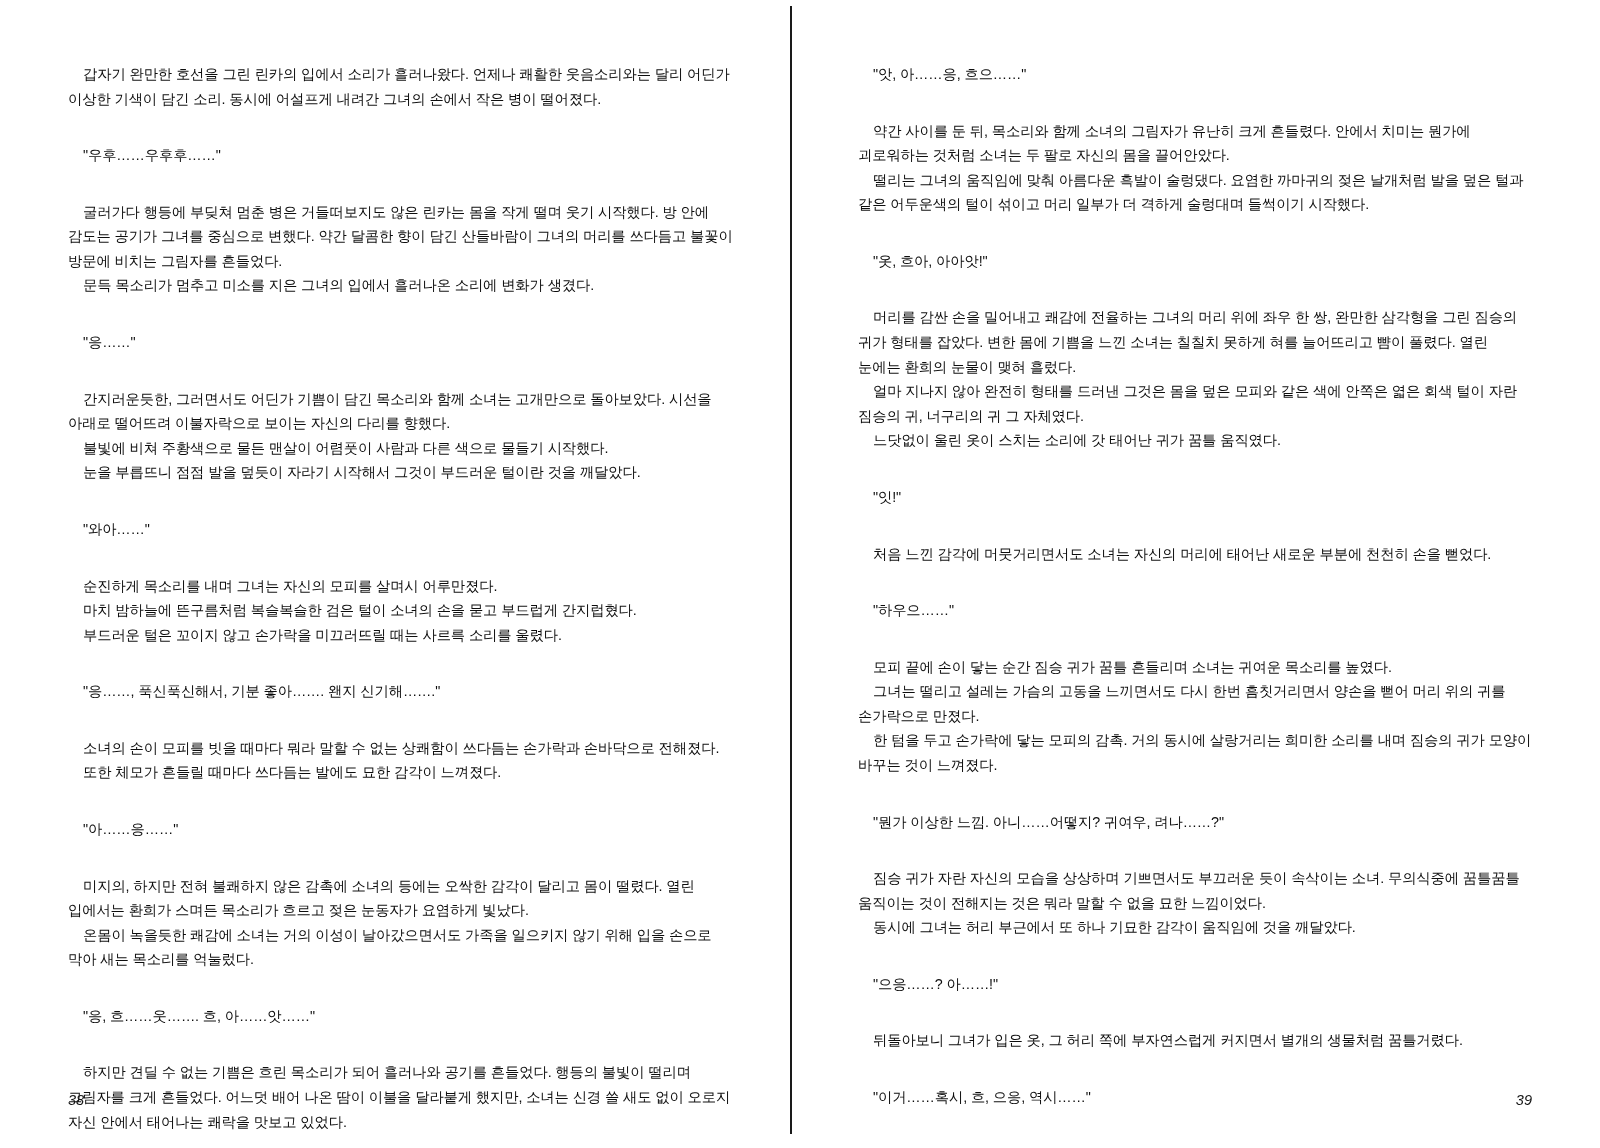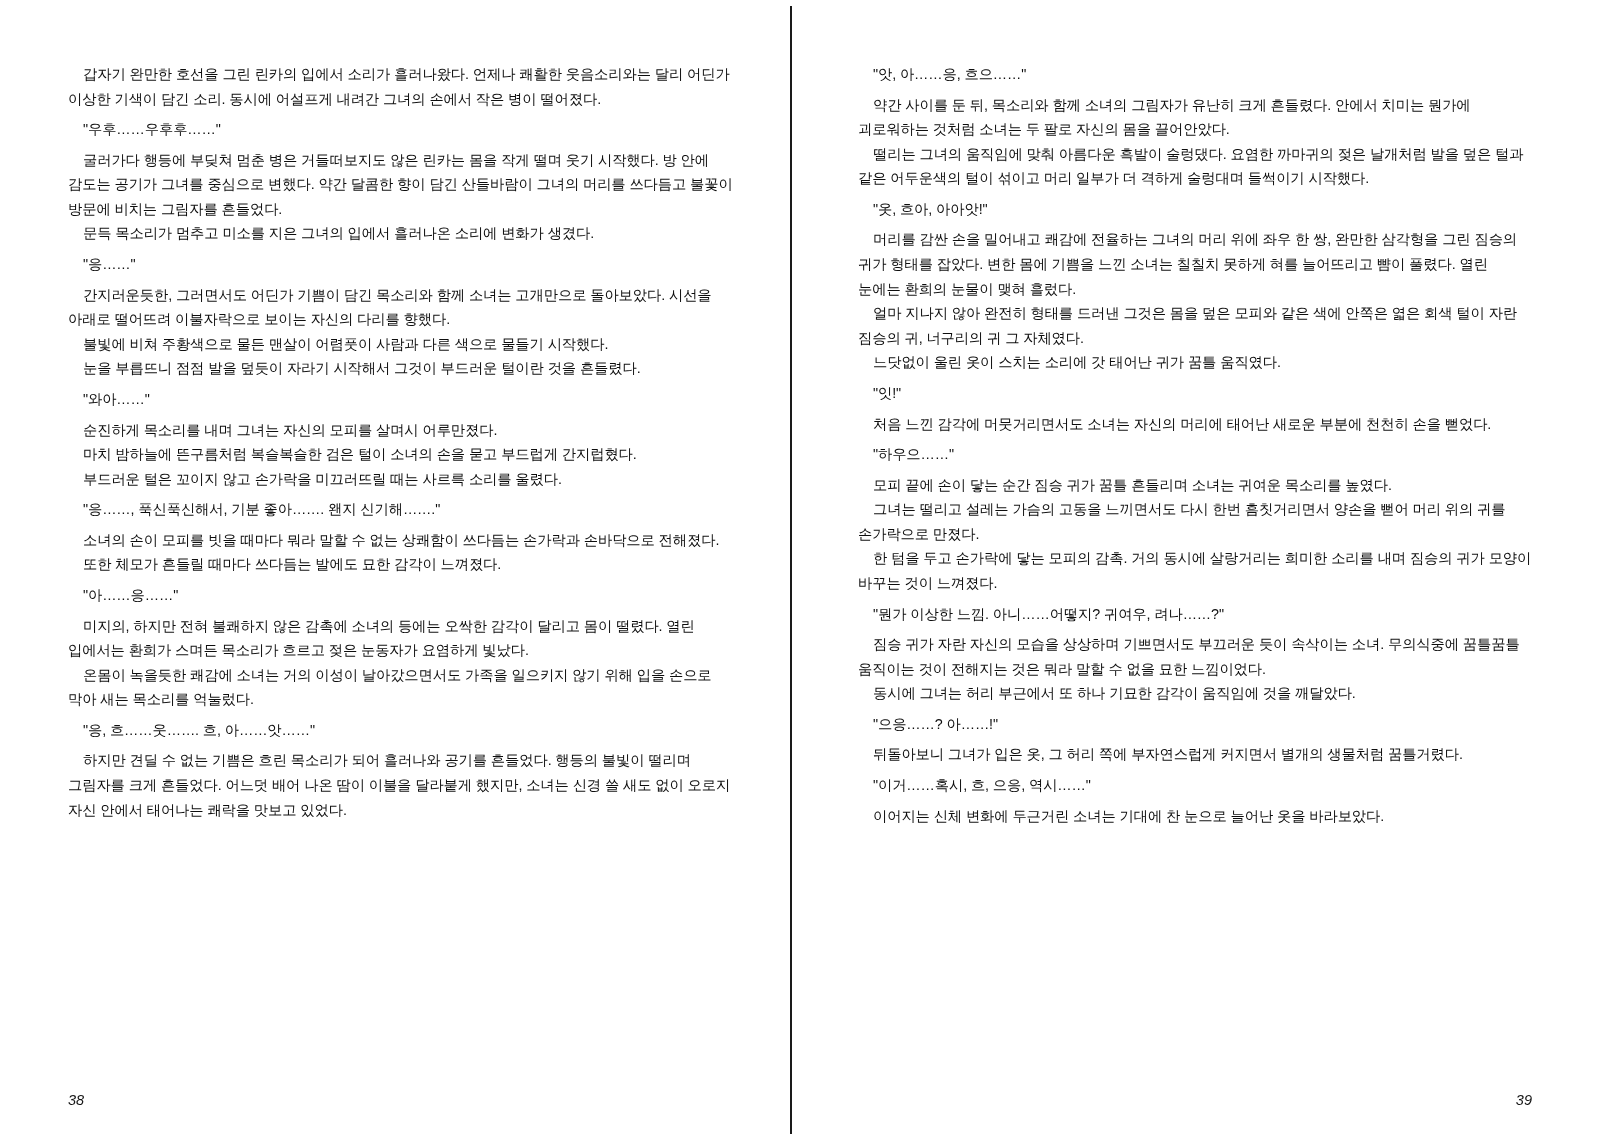--- a/index.html
+++ b/index.html
@@ -48,21 +48,21 @@
 
   .para {
     font-size: 14.3px;
     line-height: 1.72;
     margin: 0 0 0 0;
     text-align: left;
     letter-spacing: -0.1px;
     word-break: keep-all;
   }
   .para.indent { text-indent: 15px; }
-  .para.gap { margin-top: 6px; }
+  .para.gap { margin-top: 32px; }
   .para.quote { text-indent: 15px; }
 
   .folio {
     position: absolute;
     bottom: 40px;
     font-size: 14.5px;
     font-style: italic;
     color: #151515;
   }
   .page-left .folio { left: 68px; }
@@ -75,21 +75,21 @@
 
   <div class="page page-left">
     <div class="page-body">
       <p class="para indent">갑자기 완만한 호선을 그린 린카의 입에서 소리가 흘러나왔다. 언제나 쾌활한 웃음소리와는 달리 어딘가 이상한 기색이 담긴 소리. 동시에 어설프게 내려간 그녀의 손에서 작은 병이 떨어졌다.</p>
       <p class="para quote gap">"우후……우후후……"</p>
       <p class="para indent gap">굴러가다 행등에 부딪쳐 멈춘 병은 거들떠보지도 않은 린카는 몸을 작게 떨며 웃기 시작했다. 방 안에 감도는 공기가 그녀를 중심으로 변했다. 약간 달콤한 향이 담긴 산들바람이 그녀의 머리를 쓰다듬고 불꽃이 방문에 비치는 그림자를 흔들었다.</p>
       <p class="para indent">문득 목소리가 멈추고 미소를 지은 그녀의 입에서 흘러나온 소리에 변화가 생겼다.</p>
       <p class="para quote gap">"응……"</p>
       <p class="para indent gap">간지러운듯한, 그러면서도 어딘가 기쁨이 담긴 목소리와 함께 소녀는 고개만으로 돌아보았다. 시선을 아래로 떨어뜨려 이불자락으로 보이는 자신의 다리를 향했다.</p>
       <p class="para indent">불빛에 비쳐 주황색으로 물든 맨살이 어렴풋이 사람과 다른 색으로 물들기 시작했다.</p>
-      <p class="para indent">눈을 부릅뜨니 점점 발을 덮듯이 자라기 시작해서 그것이 부드러운 털이란 것을 흔들렸다.</p>
+      <p class="para indent">눈을 부릅뜨니 점점 발을 덮듯이 자라기 시작해서 그것이 부드러운 털이란 것을 깨달았다.</p>
       <p class="para quote gap">"와아……"</p>
       <p class="para indent gap">순진하게 목소리를 내며 그녀는 자신의 모피를 살며시 어루만졌다.</p>
       <p class="para indent">마치 밤하늘에 뜬구름처럼 복슬복슬한 검은 털이 소녀의 손을 묻고 부드럽게 간지럽혔다.</p>
       <p class="para indent">부드러운 털은 꼬이지 않고 손가락을 미끄러뜨릴 때는 사르륵 소리를 울렸다.</p>
       <p class="para quote gap">"응……, 푹신푹신해서, 기분 좋아……. 왠지 신기해……."</p>
       <p class="para indent gap">소녀의 손이 모피를 빗을 때마다 뭐라 말할 수 없는 상쾌함이 쓰다듬는 손가락과 손바닥으로 전해졌다.</p>
       <p class="para indent">또한 체모가 흔들릴 때마다 쓰다듬는 발에도 묘한 감각이 느껴졌다.</p>
       <p class="para quote gap">"아……응……"</p>
       <p class="para indent gap">미지의, 하지만 전혀 불쾌하지 않은 감촉에 소녀의 등에는 오싹한 감각이 달리고 몸이 떨렸다. 열린 입에서는 환희가 스며든 목소리가 흐르고 젖은 눈동자가 요염하게 빛났다.</p>
       <p class="para indent">온몸이 녹을듯한 쾌감에 소녀는 거의 이성이 날아갔으면서도 가족을 일으키지 않기 위해 입을 손으로 막아 새는 목소리를 억눌렀다.</p>

